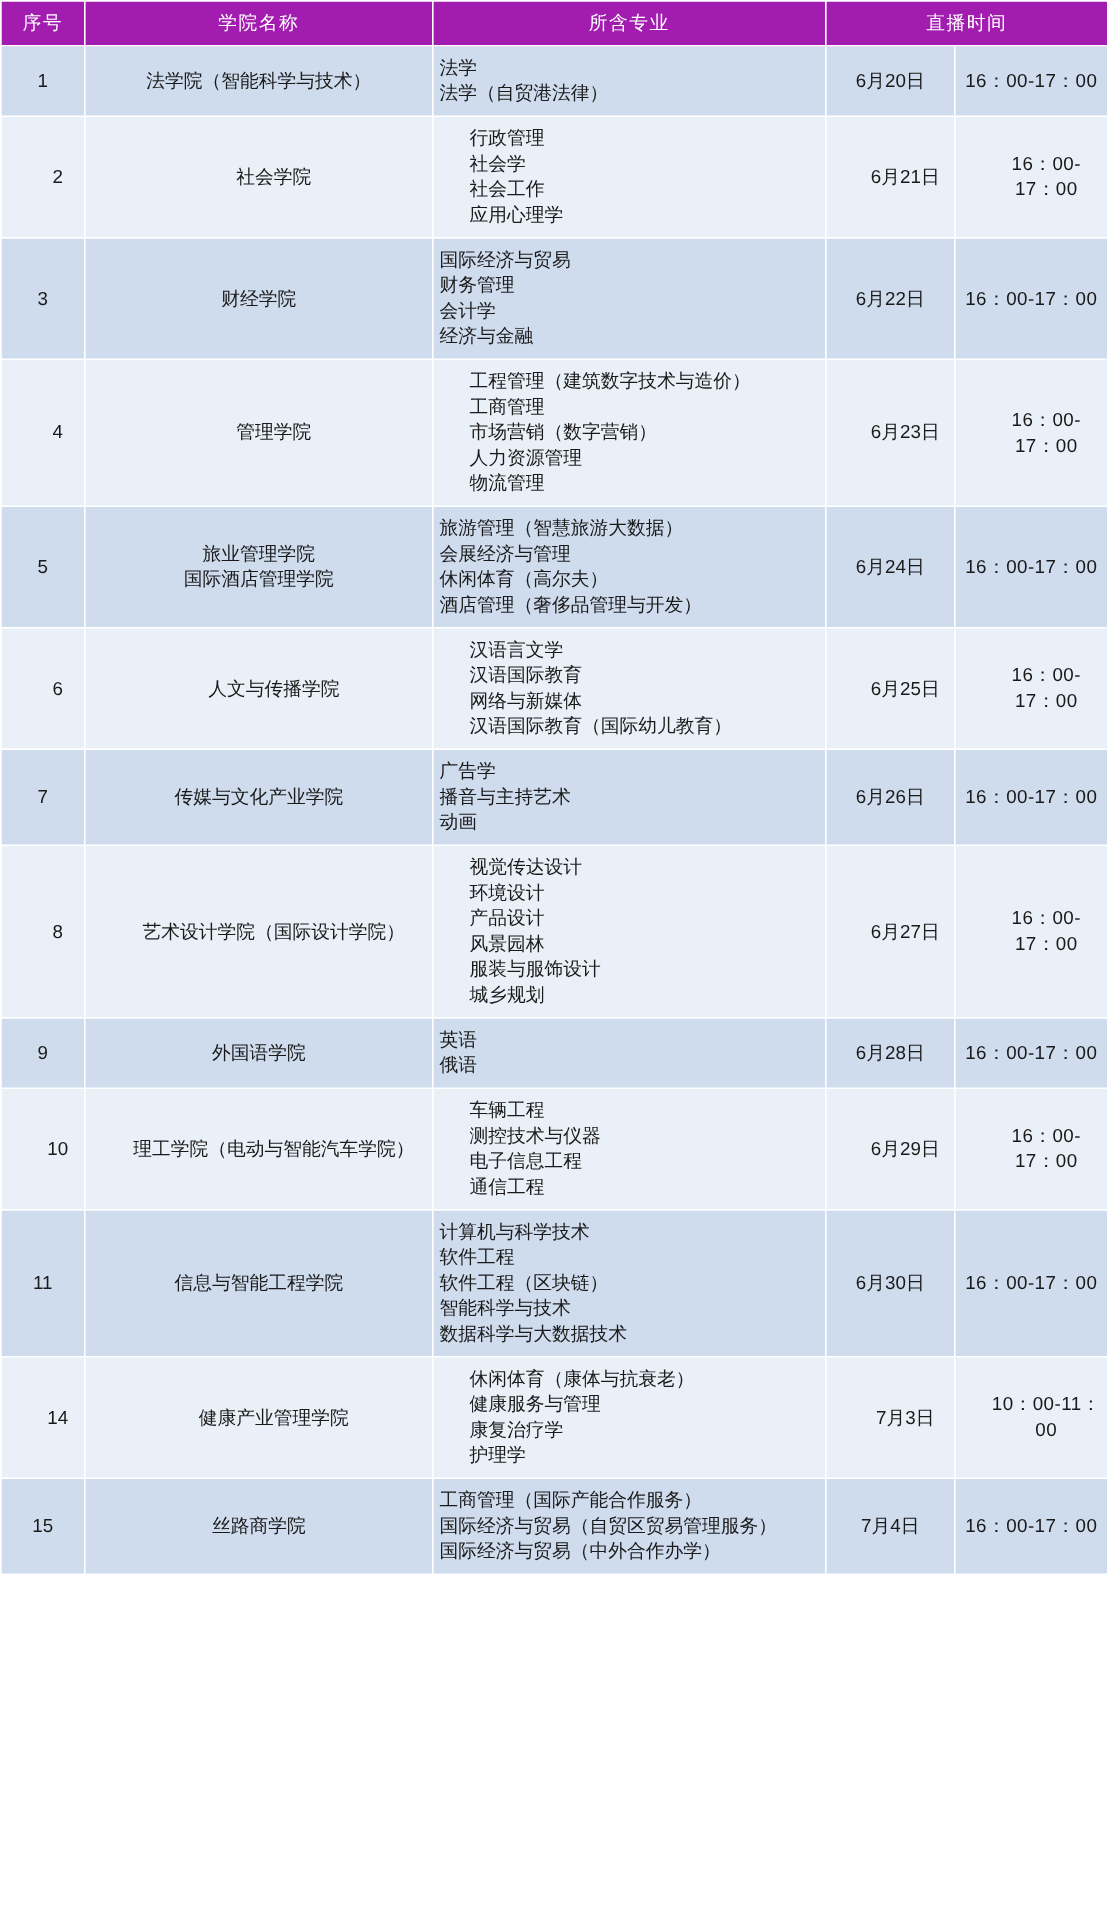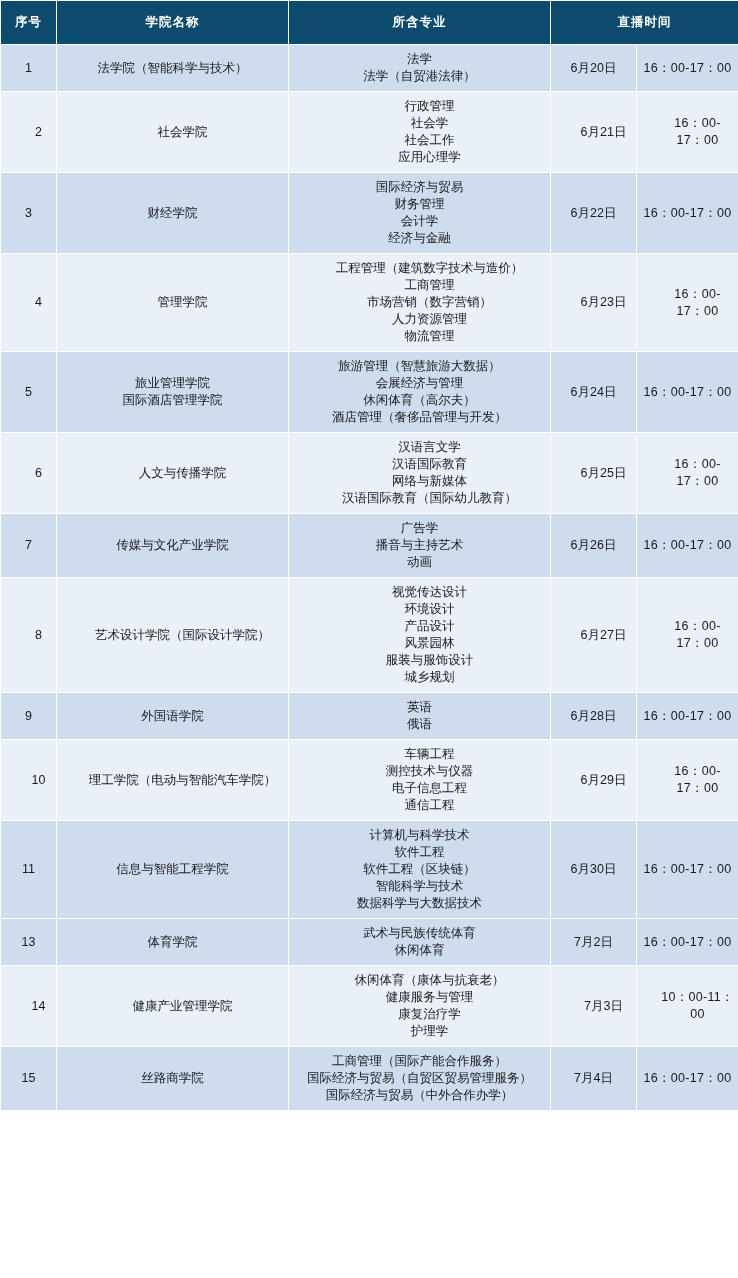--- a/index.html
+++ b/index.html
@@ -25,25 +25,25 @@
   table.schedule th,
   table.schedule td {
     border: 1px solid #ffffff;
     vertical-align: middle;
     font-size: 12.5px;
     line-height: 17px;
     padding: 6px 4px;
     box-sizing: border-box;
   }
   thead th {
-    background: #0c4a6e;
+    background: #a21caf;
     color: #ffffff;
-    font-weight: bold;
+    font-weight: normal;
     font-size: 13.5px;
-    height: 44px;
+    height: 30px;
     padding: 4px 2px;
     letter-spacing: 1px;
     text-align: center;
     border-color: #ffffff;
   }
   col.c-index { width: 56px; }
   col.c-college { width: 232px; }
   col.c-majors { width: 262px; }
   col.c-date { width: 86px; }
   col.c-time { width: 102px; }
@@ -52,21 +52,21 @@
   tbody tr.even td { background: #eaf0f8; padding-left: 24px; }
 
   td.idx {
     text-align: center;
   }
   td.college {
     text-align: center;
     white-space: pre-line;
   }
   td.majors {
-    text-align: center;
+    text-align: left;
     padding-left: 12px;
     white-space: pre-line;
     margin-left: 40px;
   }
   td.date {
     text-align: center;
     margin-left: 48px;
   }
   td.time {
     text-align: center;
@@ -197,28 +197,20 @@
           <td class="idx">11</td>
           <td class="college">信息与智能工程学院</td>
           <td class="majors">计算机与科学技术
 软件工程
 软件工程（区块链）
 智能科学与技术
 数据科学与大数据技术</td>
           <td class="date">6月30日</td>
           <td class="time">16：00-17：00</td>
         </tr>
-        <tr class="odd">
-          <td class="idx">13</td>
-          <td class="college">体育学院</td>
-          <td class="majors">武术与民族传统体育
-休闲体育</td>
-          <td class="date">7月2日</td>
-          <td class="time">16：00-17：00</td>
-        </tr>
         <tr class="even">
           <td class="idx">14</td>
           <td class="college">健康产业管理学院</td>
           <td class="majors">休闲体育（康体与抗衰老）
 健康服务与管理
 康复治疗学
 护理学</td>
           <td class="date">7月3日</td>
           <td class="time">10：00-11：00</td>
         </tr>

